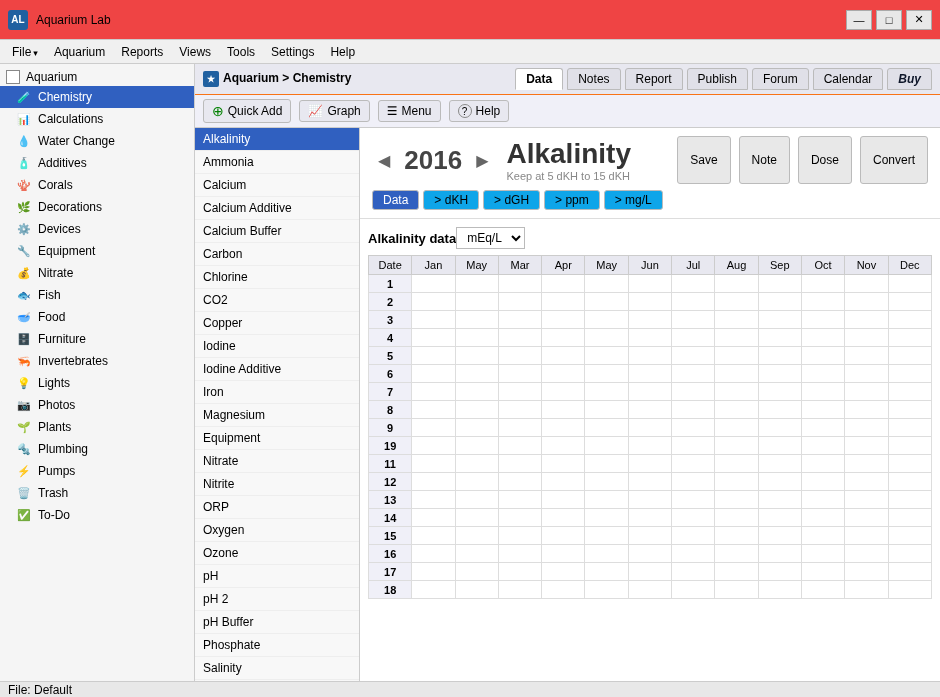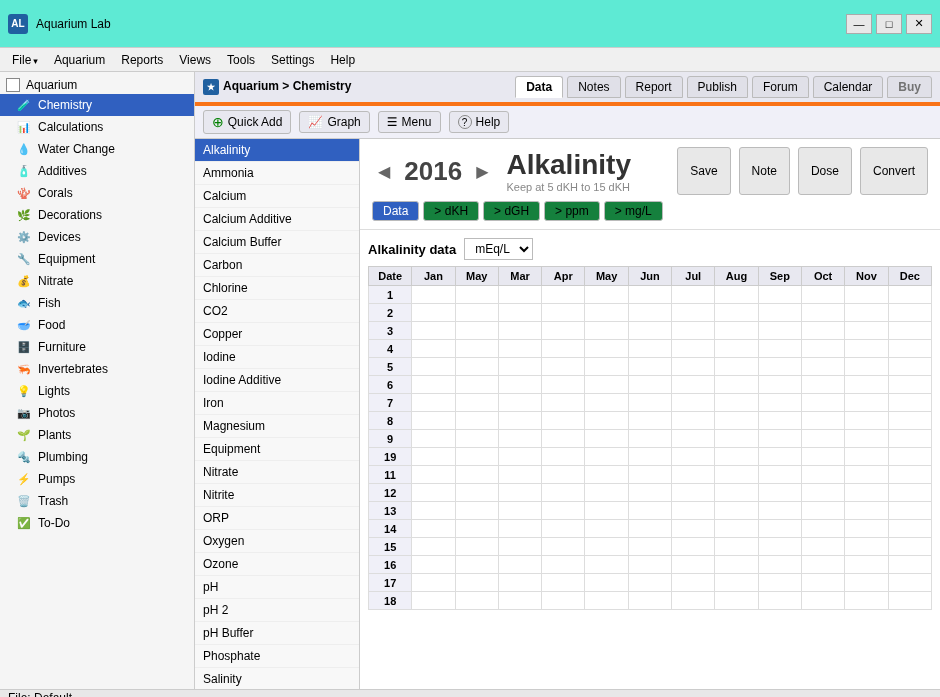--- a/index.html
+++ b/index.html
@@ -1,19 +1,19 @@
 <!DOCTYPE html>
 <html><head>
   <meta charset="utf-8">
   <style>
     * { box-sizing: border-box; margin: 0; padding: 0; }
     body { font-family: 'Segoe UI', Tahoma, sans-serif; font-size: 12px; background: #f0f0f0; color: #000; width: 940px; height: 697px; overflow: hidden; }
 
     
-    #title-bar { background: #5eead4; height: 48px; display: flex; align-items: center; border-bottom: 1px solid #ccc; padding: 0 8px; }
+    #title-bar { background: #ef4444; height: 40px; display: flex; align-items: center; border-bottom: 1px solid #ccc; padding: 0 8px; }
     #title-bar .app-icon { width: 20px; height: 20px; background: #2060a0; border-radius: 3px; margin-right: 8px; display: flex; align-items: center; justify-content: center; color: white; font-size: 10px; font-weight: bold; }
     #title-bar .title-text { flex: 1; font-size: 12px; }
     #title-bar .window-controls { display: flex; gap: 4px; }
     #title-bar .win-btn { width: 26px; height: 20px; border: 1px solid #aaa; background: #e8e8e8; cursor: pointer; display: flex; align-items: center; justify-content: center; font-size: 11px; }
 
     
     #menu-bar { background: #f0f0f0; height: 24px; display: flex; align-items: center; padding: 0 4px; border-bottom: 1px solid #ccc; }
     .menu-item { padding: 2px 8px; cursor: pointer; font-size: 12px; }
     .menu-item.has-arrow::after { content: '▾'; font-size: 9px; margin-left: 2px; }
 
@@ -25,26 +25,26 @@
     .sidebar-header { display: flex; align-items: center; padding: 2px 6px; font-size: 12px; cursor: pointer; }
     .sidebar-item { display: flex; align-items: center; padding: 3px 8px 3px 16px; cursor: pointer; font-size: 12px; }
     .sidebar-item.selected { background: #3060c0; color: white; }
     .sidebar-icon { width: 16px; height: 16px; margin-right: 6px; display: inline-flex; align-items: center; justify-content: center; font-size: 11px; }
     .sidebar-checkbox { width: 14px; height: 14px; border: 1px solid #888; background: white; margin-right: 6px; display: inline-block; }
 
     
     #content { flex: 1; display: flex; flex-direction: column; overflow: hidden; }
 
     
-    #content-header { background: #e8e8f0; border-bottom: 4px solid #f97316; padding: 4px 8px; display: flex; align-items: center; gap: 13px; }
+    #content-header { background: #e8e8f0; border-bottom: 1px solid #f97316; padding: 4px 8px; display: flex; align-items: center; gap: 13px; }
     #breadcrumb { font-size: 12px; font-weight: bold; flex: 1; }
     .header-tabs { display: flex; gap: 4px; }
     .header-tab { padding: 3px 10px; border: 1px solid #bbb; background: #e0e0e8; cursor: pointer; font-size: 12px; border-radius: 3px 3px 0 0; }
     .header-tab.active { background: white; border-bottom-color: white; font-weight: bold; }
-    .header-tab.red { color: #737373; font-weight: bold; }
+    .header-tab.red { color: #0f172a; font-weight: bold; font-style: italic; }
 
     
     #toolbar { background: #f0f0f8; border-bottom: 1px solid #ccc; padding: 4px 8px; display: flex; align-items: center; gap: 8px; }
     .toolbar-btn { display: flex; align-items: center; gap: 4px; padding: 3px 8px; border: 1px solid #bbb; background: #e8e8f0; cursor: pointer; border-radius: 3px; font-size: 12px; }
 
     
     #chemistry-panel { display: flex; flex: 1; overflow: hidden; }
 
     
     #chem-list { width: 165px; border-right: 1px solid #ccc; overflow-y: auto; background: #f8f8f8; }
@@ -58,32 +58,32 @@
     #alk-header { padding: 8px 12px; background: white; border-bottom: 1px solid #ddd; }
     #alk-title-row { display: flex; align-items: center; gap: 12px; margin-bottom: 4px; }
     #year-nav { display: flex; align-items: center; gap: 8px; font-size: 14px; }
     #year-nav .arrow { cursor: pointer; color: #666; font-size: 16px; padding: 2px 6px; }
     #year-nav .year { font-size: 26px; font-weight: bold; color: #444; }
     #alk-name { font-size: 28px; font-weight: bold; color: #333; flex: 1; }
     #alk-subtitle { font-size: 11px; color: #888; }
     #alk-actions { display: flex; gap: 8px; }
     .alk-btn { padding: 16px 12px; border: 1px solid #bbb; background: #e8e8e8; cursor: pointer; border-radius: 3px; font-size: 12px; }
     #alk-tabs { display: flex; gap: 4px; margin-top: 6px; align-items: center; }
-    .alk-tab { padding: 2px 10px; border: 1px solid #bbb; background: #15803d; cursor: pointer; font-size: 12px; border-radius: 3px; }
+    .alk-tab { padding: 2px 10px; border: 1px solid #bbb; background: #0ea5e9; cursor: pointer; font-size: 12px; border-radius: 3px; }
     .alk-tab.active { background: #3060c0; color: white; }
 
     
     #data-table-area { flex: 1; overflow: auto; padding: 8px; background: white; }
-    #data-label-row { display: flex; align-items: center; gap: 8px; margin-bottom: 6px; }
+    #data-label-row { display: flex; align-items: center; gap: 0; margin-bottom: 6px; }
     #data-label { font-size: 13px; font-weight: bold; }
     #unit-select { padding: 2px 6px; border: 1px solid #bbb; font-size: 12px; background: white; cursor: pointer; }
 
     
     #data-table { border-collapse: collapse; font-size: 11px; width: 100%; }
-    #data-table th { background: #e8e8f0; border: 1px solid #ccc; padding: 3px 6px; text-align: center; font-weight: bold; min-width: 42px; }
+    #data-table th { background: #e8e8f0; border: 1px solid #ccc; padding: 3px 6px; text-align: center; font-weight: normal; min-width: 42px; }
     #data-table th.date-col { min-width: 32px; }
     #data-table td { border: 1px solid #ddd; padding: 2px 4px; text-align: center; min-width: 42px; height: 18px; }
     #data-table td.date-cell { background: #f0f0f8; font-weight: bold; }
 
     
     #status-bar { height: 16px; background: #e8e8e8; border-top: 1px solid #ccc; display: flex; align-items: center; padding: 0 8px; font-size: 12px; }
 
     
     ::-webkit-scrollbar { width: 12px; height: 12px; }
     ::-webkit-scrollbar-track { background: #f0f0f0; }

